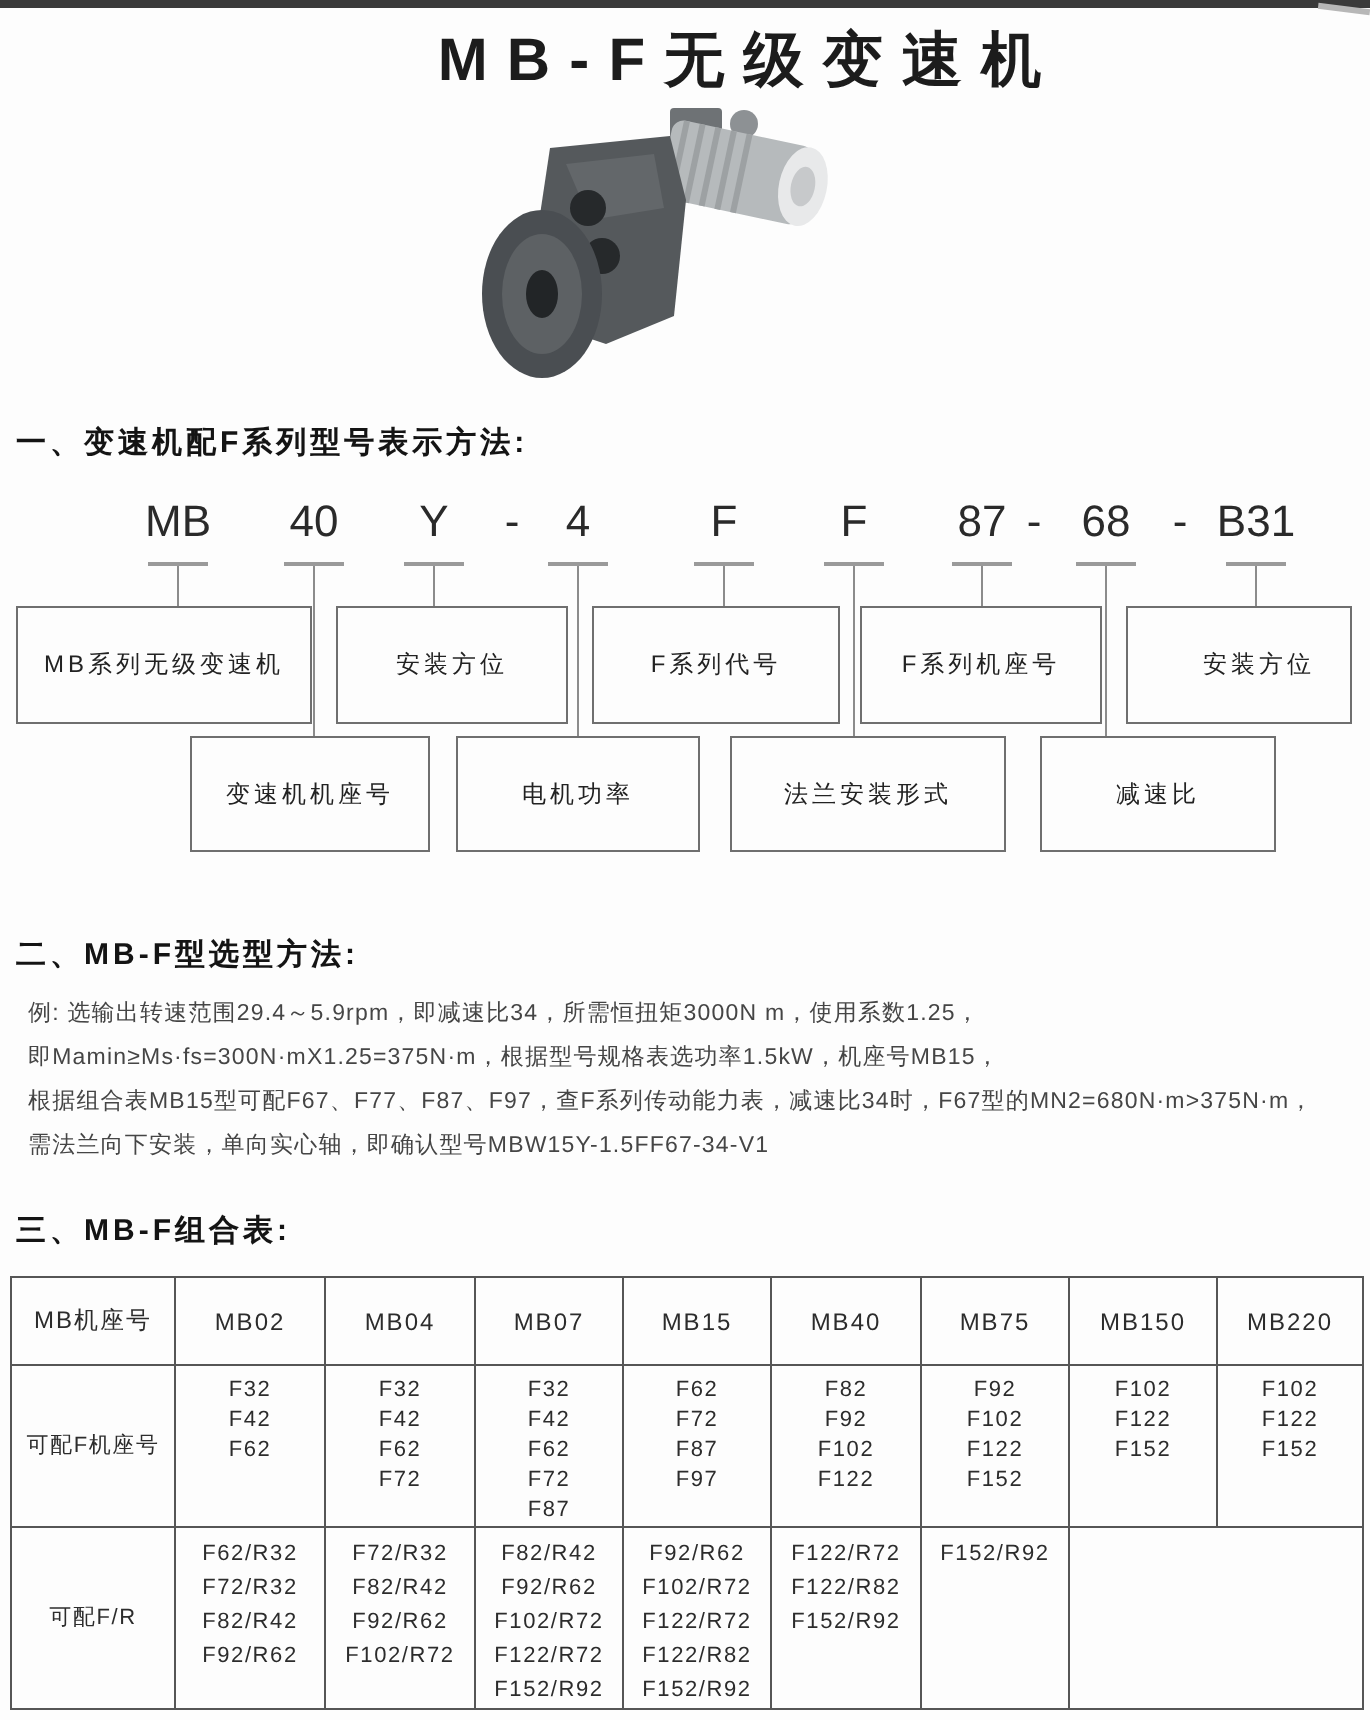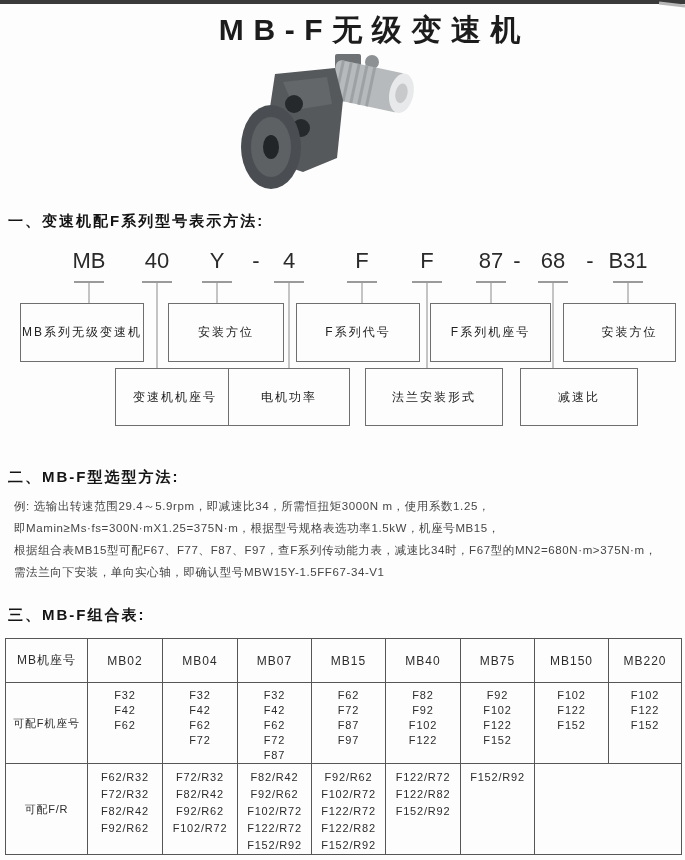--- a/index.html
+++ b/index.html
@@ -134,27 +134,27 @@
   <div class="vline" style="left:89px;  top:283px; height:20px;"></div>
   <div class="vline" style="left:157px; top:283px; height:85px;"></div>
   <div class="vline" style="left:217px; top:283px; height:20px;"></div>
   <div class="vline" style="left:289px; top:283px; height:85px;"></div>
   <div class="vline" style="left:362px; top:283px; height:20px;"></div>
   <div class="vline" style="left:427px; top:283px; height:85px;"></div>
   <div class="vline" style="left:491px; top:283px; height:20px;"></div>
   <div class="vline" style="left:553px; top:283px; height:85px;"></div>
   <div class="vline" style="left:628px; top:283px; height:20px;"></div>
 
-  <div class="lbox top" style="left:8px;   width:124px;margin-left:12px;">MB系列无级变速机</div>
+  <div class="lbox top" style="left:8px;   width:148px;">MB系列无级变速机</div>
   <div class="lbox top" style="left:168px; width:116px;">安装方位</div>
   <div class="lbox top" style="left:296px; width:124px;">F系列代号</div>
   <div class="lbox top" style="left:430px; width:121px;">F系列机座号</div>
   <div class="lbox top" style="left:563px; width:113px;padding-left:20px;">安装方位</div>
 
-  <div class="lbox bot" style="left:95px;  width:120px;margin-left:20px;">变速机机座号</div>
+  <div class="lbox bot" style="left:95px;  width:120px;">变速机机座号</div>
   <div class="lbox bot" style="left:228px; width:122px;">电机功率</div>
   <div class="lbox bot" style="left:365px; width:138px;">法兰安装形式</div>
   <div class="lbox bot" style="left:520px; width:118px;">减速比</div>
 
   <div class="h-sec" id="h2">二、MB-F型选型方法:</div>
   <div class="ex-line" style="top:499px">例: 选输出转速范围29.4～5.9rpm，即减速比34，所需恒扭矩3000N m，使用系数1.25，</div>
   <div class="ex-line" style="top:521px">即Mamin≥Ms·fs=300N·mX1.25=375N·m，根据型号规格表选功率1.5kW，机座号MB15，</div>
   <div class="ex-line" style="top:543px">根据组合表MB15型可配F67、F77、F87、F97，查F系列传动能力表，减速比34时，F67型的MN2=680N·m&gt;375N·m，</div>
   <div class="ex-line" style="top:565px">需法兰向下安装，单向实心轴，即确认型号MBW15Y-1.5FF67-34-V1</div>
 

